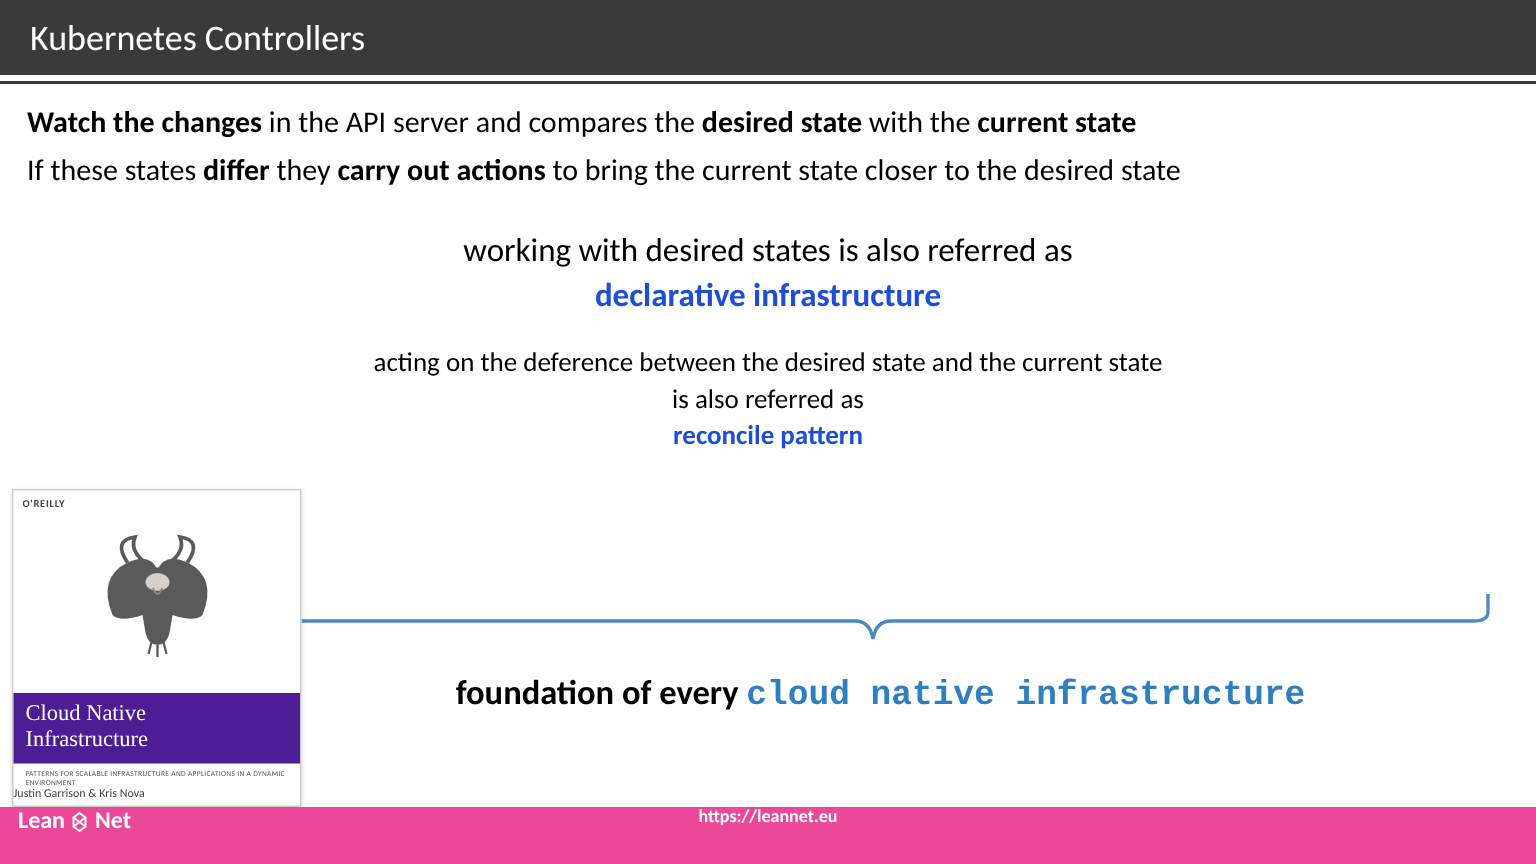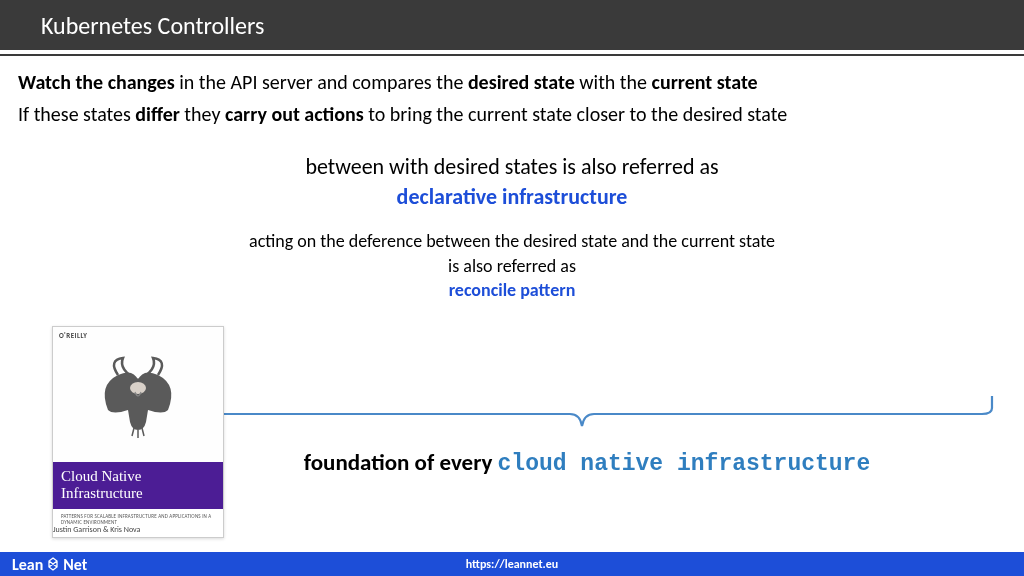--- a/index.html
+++ b/index.html
@@ -7,21 +7,21 @@
       width: 1024px;
       height: 576px;
       font-family: "Segoe UI", Calibri, Arial, sans-serif;
       background: #ffffff;
       overflow: hidden;
       position: relative;
     }
     .header {
       background: #3a3a3a;
       color: #ffffff;
-      padding: 10px 41px;
+      padding: 10px 20px;
       font-size: 24px;
       font-weight: 300;
       height: 50px;
       display: flex;
       align-items: center;
     }
     .divider {
       height: 2px;
       background: #3a3a3a;
       margin-top: 4px;
@@ -68,26 +68,25 @@
       text-align: center;
       font-size: 23px;
       font-weight: 700;
       color: #000;
     }
     .blue-bold { color: #2f7ebf; font-weight: 700; font-family: Liberation Mono, monospace; }
     .book-cover {
       position: absolute;
       left: 8px;
       top: 326px;
-      width: 172px;
+      width: 193px;
       height: 212px;
       background: #ffffff;
       border: 1px solid #ccc;
       box-shadow: 0 1px 3px rgba(0,0,0,0.15);
-      margin-left: 44px;
     }
     .book-top {
       height: 135px;
       background: #fefefe;
       display: flex;
       align-items: center;
       justify-content: center;
       position: relative;
     }
     .book-pub {
@@ -124,25 +123,25 @@
       right: 0;
       text-align: left;
       font-size: 8px;
       color: #444;
     }
     .footer {
       position: absolute;
       bottom: 0;
       left: 0;
       right: 0;
-      height: 24px;
-      background: #1d4ed8;
+      height: 38px;
+      background: #ec4899;
       color: #fff;
       display: flex;
-      align-items: center;
+      align-items: flex-start;
       justify-content: center;
       font-size: 12px;
       font-weight: 700;
     }
     .footer-logo {
       position: absolute;
       left: 12px;
       font-size: 16px;
       font-weight: 700;
       display: flex;
@@ -167,21 +166,21 @@
 <div class="content">
 
   <div class="line1">
     <span class="b">Watch the changes</span><span> in the API server and compares the </span><span class="b">desired state</span><span> with the </span><span class="b">current state</span>
   </div>
   <div class="line2">
     <span>If these states </span><span class="b">differ</span><span> they </span><span class="b">carry out actions</span><span> to bring the current state closer to the desired state</span>
   </div>
 
   <div class="center-block1">
-    <div>between with desired states is also referred as</div>
+    <div>working with desired states is also referred as</div>
     <div class="red-bold">declarative infrastructure</div>
   </div>
 
   <div class="center-block2">
     <div>acting on the deference between the desired state and the current state</div>
     <div>is also referred as</div>
     <div class="red-bold">reconcile pattern</div>
   </div>
 
 </div>

